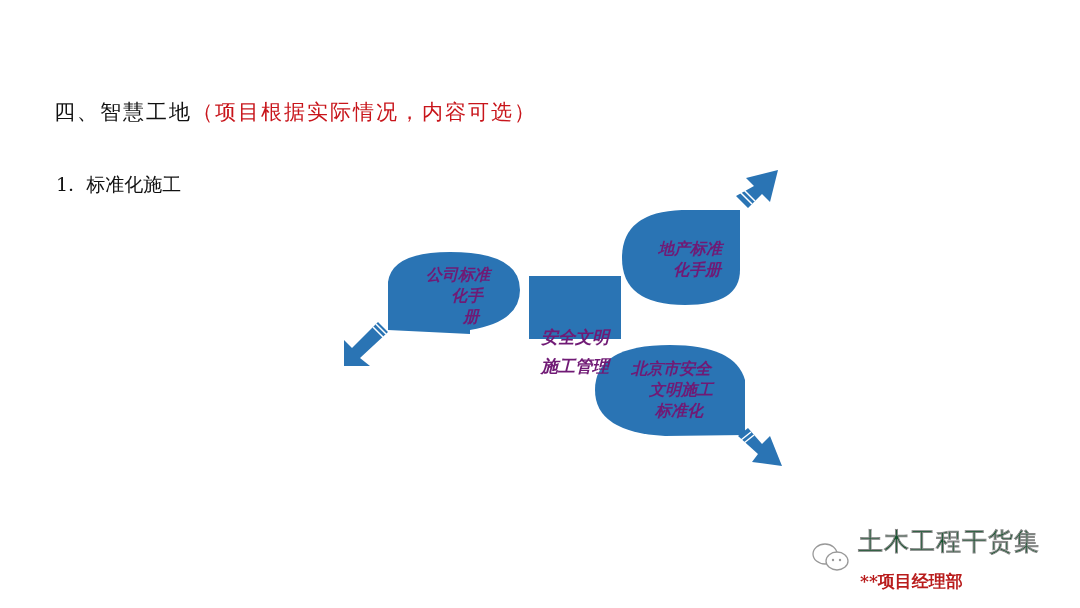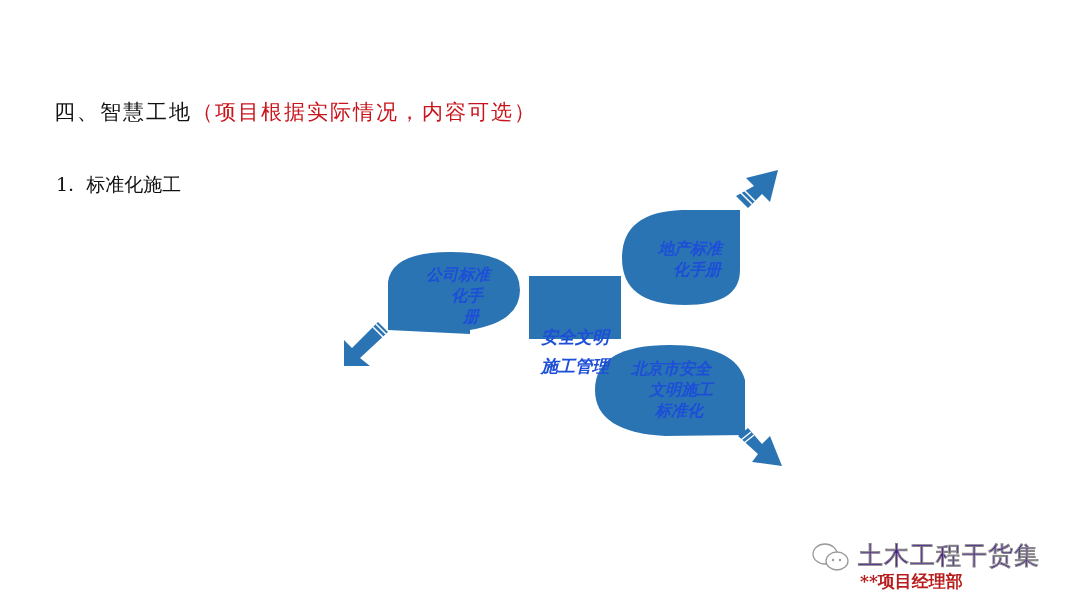--- a/index.html
+++ b/index.html
@@ -2,22 +2,22 @@
 <html><head>
 <meta charset="utf-8">
 <style>
   html,body{margin:0;padding:0;background:#fff;}
   body{width:1080px;height:608px;position:relative;overflow:hidden;font-family:"DejaVu Serif","Liberation Serif",serif;}
   .heading{position:absolute;left:54px;top:98px;font-size:21px;letter-spacing:2px;color:#111;white-space:nowrap;}
   .heading .red{color:#c8151b;}
   .sub{position:absolute;left:56px;top:148px;font-size:19px;color:#111;white-space:nowrap;margin-top:24px;}
   .sub .num{margin-right:12px;}
   svg.dia{position:absolute;left:0;top:0;}
-  .lbl{position:absolute;color:#1d4ed8;font-family:"DejaVu Sans","Liberation Sans",sans-serif;font-weight:bold;font-style:italic;font-size:16px;line-height:21px;text-align:center;white-space:nowrap;}
-  .wm{position:absolute;left:812px;top:539px;font-size:25px;color:#4c1d95;-webkit-text-stroke:1px #888;letter-spacing:1px;font-family:"DejaVu Sans","Liberation Sans",sans-serif;white-space:nowrap;}
+  .lbl{position:absolute;color:#701a75;font-family:"DejaVu Sans","Liberation Sans",sans-serif;font-weight:bold;font-style:italic;font-size:16px;line-height:21px;text-align:center;white-space:nowrap;}
+  .wm{position:absolute;left:812px;top:525px;font-size:25px;color:#14532d;-webkit-text-stroke:1px #888;letter-spacing:1px;font-family:"DejaVu Sans","Liberation Sans",sans-serif;white-space:nowrap;}
   .dept{position:absolute;left:860px;top:570px;font-size:17px;color:#b91c1c;font-weight:bold;white-space:nowrap;}
   .wechat{position:absolute;left:810px;top:541px;}
 </style>
 </head>
 <body>
 
 <div class="heading">
   <span>四、智慧工地</span><span class="red">（项目根据实际情况，内容可选）</span>
 </div>
 <div class="sub">

